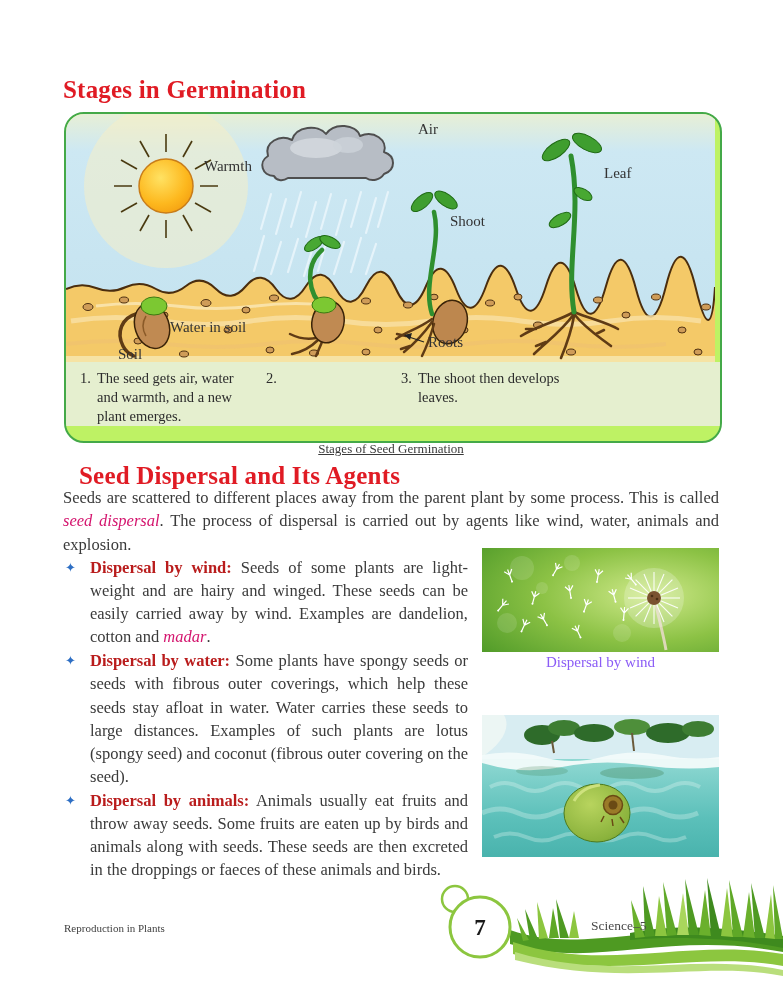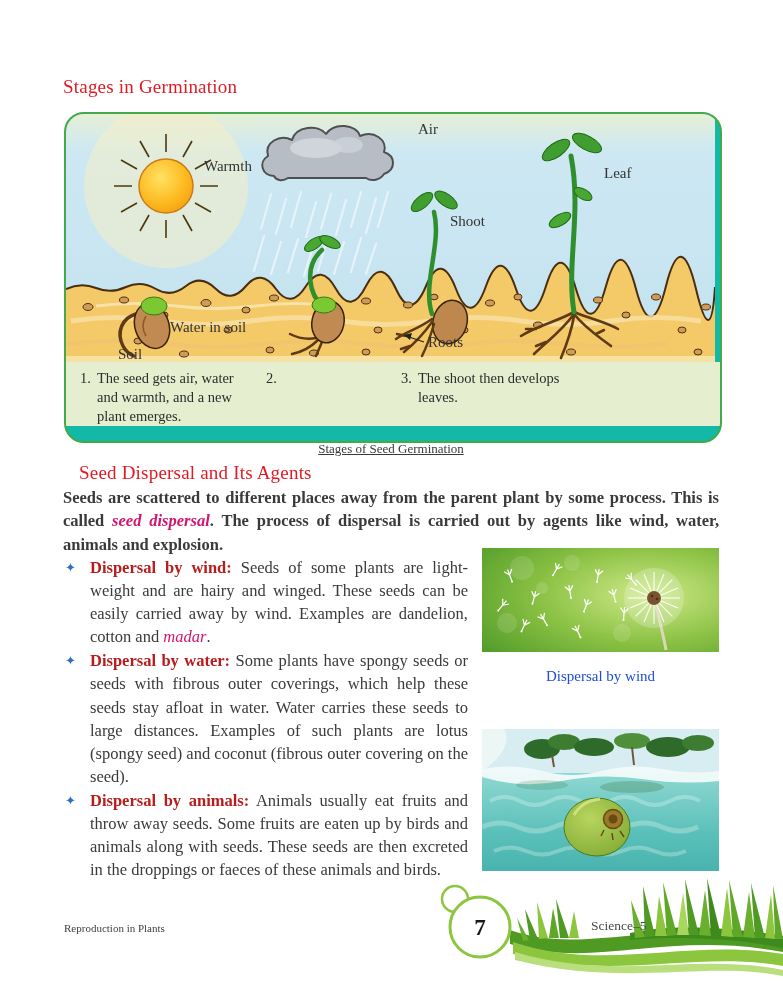--- a/index.html
+++ b/index.html
@@ -1,54 +1,54 @@
 <!DOCTYPE html>
 <html><head>
 <meta charset="utf-8">
 <style>
   html,body{margin:0;padding:0;background:#fff;}
   .page{position:relative;width:783px;height:1000px;background:#ffffff;overflow:hidden;
         font-family:"Liberation Serif",serif;color:#3a3a3a;}
-  .red-heading{position:absolute;left:63px;font-size:19px;font-weight:normal;color:#e01b24;
+  .red-heading{position:absolute;left:63px;font-size:25px;font-weight:bold;color:#e01b24;
                font-family:"Liberation Serif",serif;letter-spacing:.2px;}
   #h-germination{top:76px;}
   #h-dispersal{top:462px;margin-left:16px;}
 
   
   .diagram-box{position:absolute;left:64px;top:112px;width:654px;height:327px;
-               border:2.5px solid #44a948;border-radius:20px;overflow:hidden;background:#14b8a6;}
+               border:2.5px solid #44a948;border-radius:20px;overflow:hidden;background:#bef264;}
   .diagram-art{display:block;}
   .diagram-steps{display:flex;background:#e5efcf;padding:7px 0 0 14px;
                  font-size:14.5px;line-height:1.32;color:#2c2c2c;}
   .step{display:flex;}
   .step-num{width:17px;flex:0 0 auto;}
   .step-text{flex:1;}
   .step1{width:172px;}
   .step2{width:122px;margin-left:14px;}
   .step3{width:170px;margin-left:13px;}
   .diagram-caption{position:absolute;left:64px;top:441px;width:654px;text-align:center;
                    font-size:13px;color:#3a3a3a;text-decoration:underline;}
 
   .intro{position:absolute;left:63px;top:486px;width:656px;font-size:16.5px;line-height:1.42;
-         text-align:justify;margin:0;font-weight:bold;}
+         text-align:justify;margin:0;}
   .em-pink{color:#d4156e;font-style:italic;}
 
   .content-row{position:absolute;left:63px;top:548px;width:656px;display:flex;}
   .bullets-col{width:405px;flex:0 0 auto;padding-top:8px;}
   .figures-col{width:237px;flex:0 0 auto;margin-left:14px;}
 
   ul.bullets{list-style:none;margin:0;padding:0;}
   ul.bullets li{position:relative;padding-left:27px;font-size:16.5px;line-height:1.4;
                 text-align:justify;margin:0 0 1px 0;}
   .bullet-marker{position:absolute;left:2px;top:3px;font-size:13px;color:#2e6fc4;font-style:normal;}
   .bullet-label{font-weight:bold;color:#b91c1c;}
 
   .figure{margin:0 0 0 0;}
   .figure svg{display:block;}
-  .fig-caption{text-align:center;font-size:15px;color:#1d4ed8;margin-top:16px;}
+  .fig-caption{text-align:center;font-size:15px;color:#8b5cf6;margin-top:2px;}
   #figure-water{margin-top:44px;}
 
   .footer-chapter{position:absolute;left:64px;top:922px;font-size:11px;color:#3f3f3f;}
   .footer-deco{position:absolute;right:0;top:878px;width:348px;height:122px;}
 
   svg text{font-family:"Liberation Serif",serif;}
 </style>
 </head>
 <body>
 

